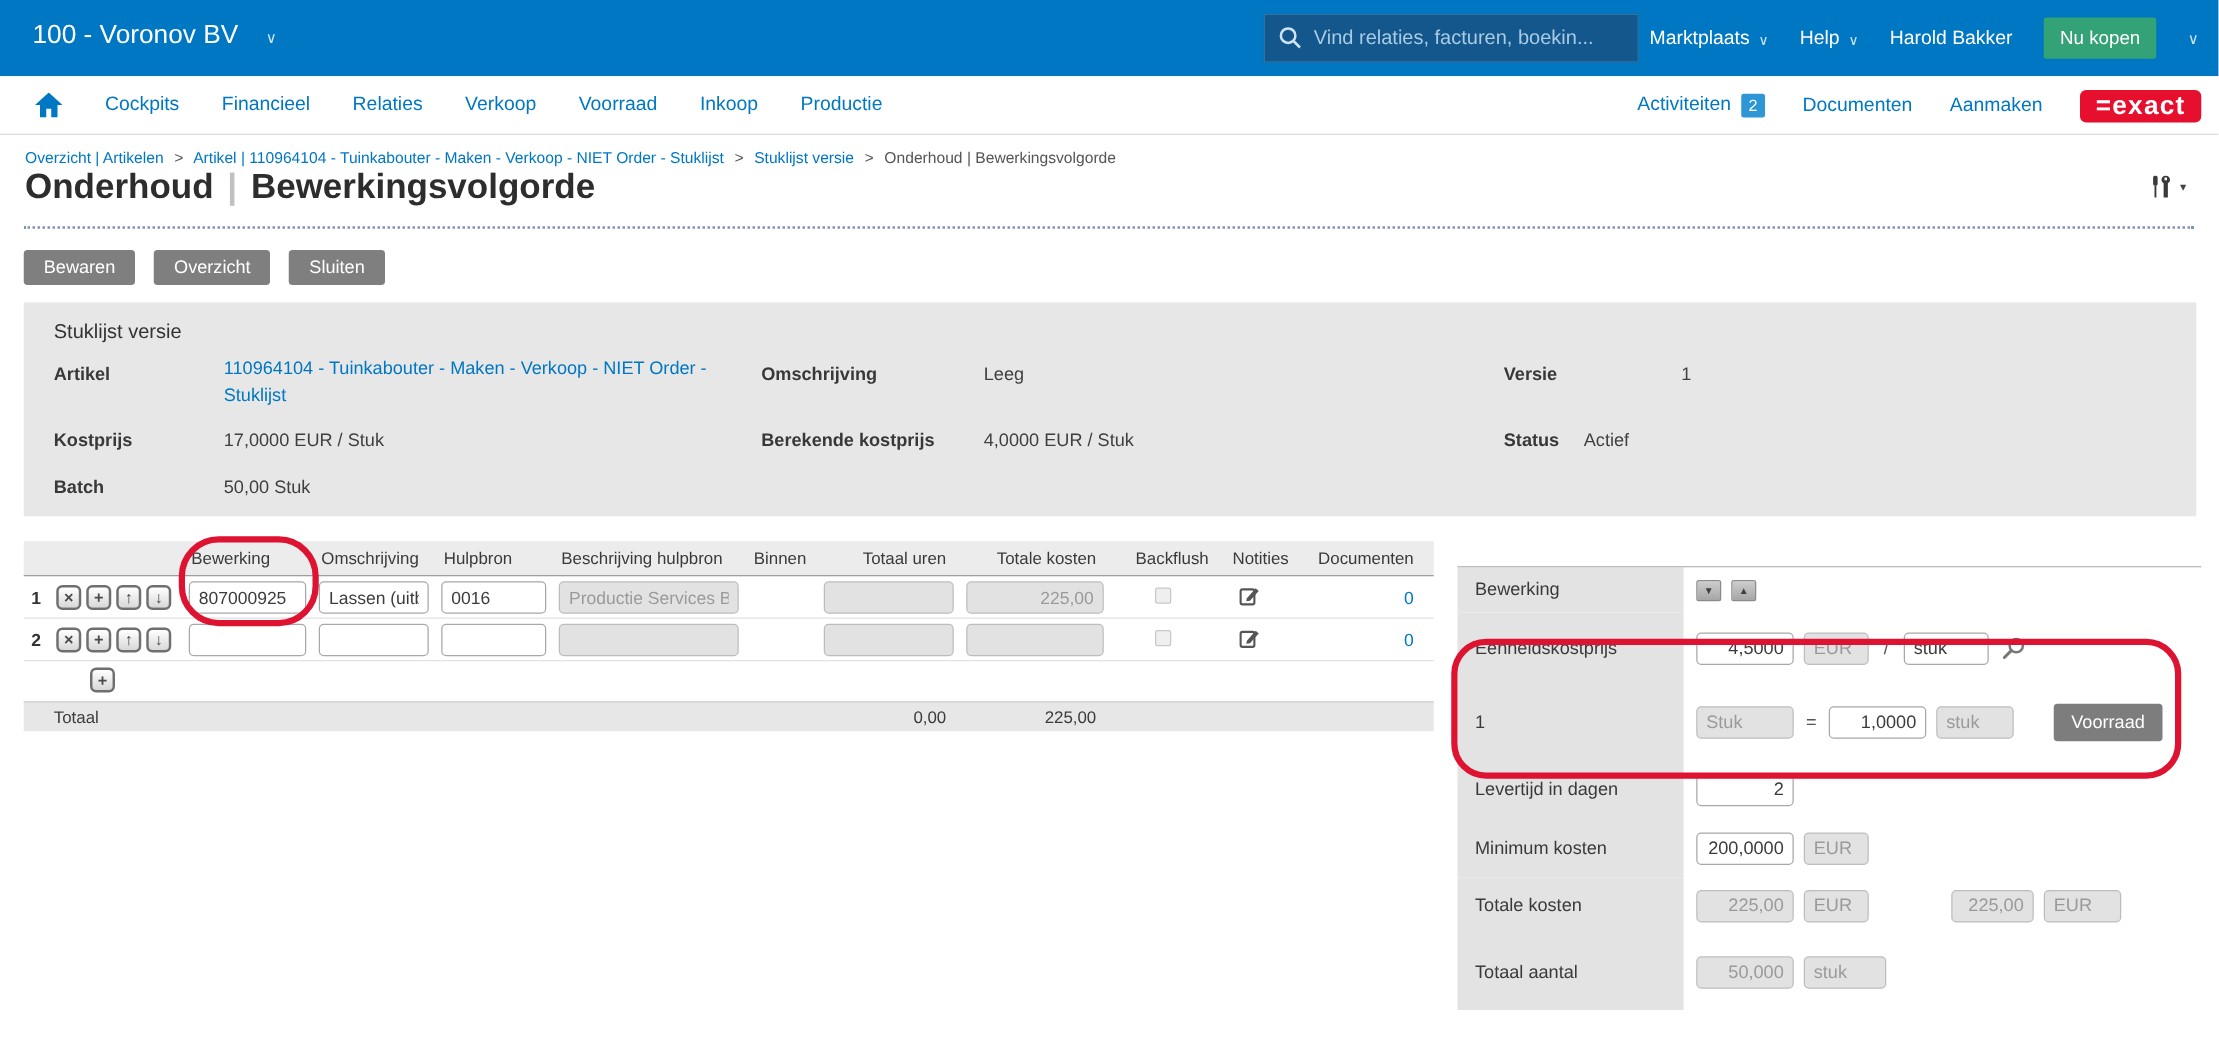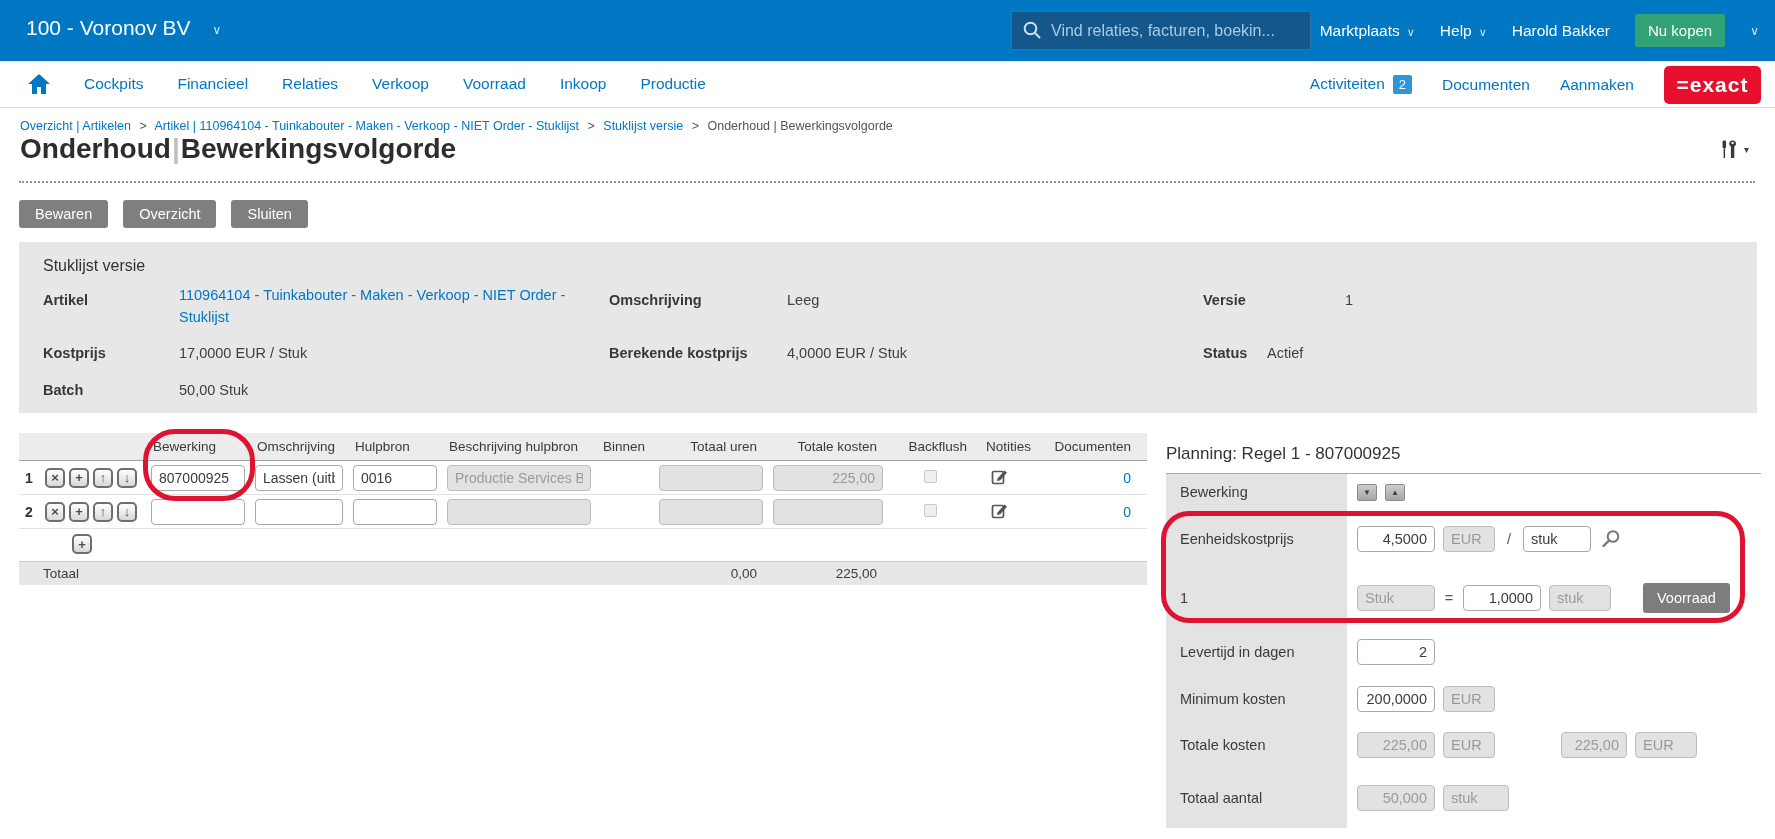--- a/index.html
+++ b/index.html
@@ -20,27 +20,27 @@
   .buybtn { background:var(--c-buy,#33a276); color:#fff; font-size:15px; padding:8px 13px; border-radius:2px; border:none; cursor:pointer; font-family:inherit;}
   .farchev { font-size:12px; color:#cfe6f5; cursor:pointer;}
 
   
   .navbar { position:relative; height:47px; background:#fff; border-bottom:1px solid #dcdcdc; display:flex; align-items:center; }
   .homeicon { margin-left:28px; cursor:pointer; display:flex; }
   .navlink { margin-left:34px; color:var(--c-link,#0077c2); font-size:15.5px; text-decoration:none; cursor:pointer; }
   .navright { position:absolute; right:14px; top:0; height:47px; display:flex; align-items:center; gap:30px; }
   .navitem { color:var(--c-link,#0077c2); font-size:15.5px; cursor:pointer; display:flex; gap:8px;}
   .badge { background:var(--c-badge,#2e96d4); color:#fff; font-size:13px; padding:2px 6px; border-radius:2px; }
-  .logo { width:97px; height:38px; background:var(--c-logo,#e60f2e); border-radius:5px; color:#fff; display:flex; align-items:center; justify-content:center; font-size:21px; font-weight:bold; letter-spacing:1px; }
+  .logo { width:97px; height:26px; background:var(--c-logo,#e60f2e); border-radius:5px; color:#fff; display:flex; align-items:center; justify-content:center; font-size:21px; font-weight:bold; letter-spacing:1px; }
 
   
   .breadcrumb { position:absolute; left:20px; top:119px; font-size:12.5px; color:#555; }
   .breadcrumb a { color:var(--c-link,#0077c2); text-decoration:none; cursor:pointer; }
   .breadcrumb .sep { margin:0 5px; color:#555; }
-  .pagetitle { position:absolute; left:20px; top:133px; font-size:28px; font-weight:bold; color:#2d2d2d; display:flex; gap:1px; }
+  .pagetitle { position:absolute; left:20px; top:133px; font-size:28px; font-weight:bold; color:#2d2d2d; display:flex; gap:11px; }
   .pagetitle .pipe { color:#c0c0c0; }
   .titletools { position:absolute; right:26px; top:140px; display:flex; align-items:center; gap:7px; cursor:pointer; }
   .titletools .dcaret { font-size:10px; color:#444; }
   .dotline { position:absolute; left:19px; right:20px; top:181px; border-top:2px dotted #7f93b2; }
 
   
   .actions { position:absolute; left:19px; top:200px; display:flex; gap:15px; }
   .gbtn { background:#7f7f7f; color:#fff; font-size:14.5px; padding:6px 16px; border-radius:3px; border:none; cursor:pointer; font-family:inherit;}
 
   
@@ -290,21 +290,20 @@
         <div></div>
       <div class="tval">0,00</div>
       <div class="tval">225,00</div>
       <div></div>
         <div></div>
         <div></div>
     </div>
   </div>
 
   <div class="plan">
-    <div class="ptitle">Planning: Regel 1 - 807000925</div>
     <div class="pdiv"></div>
 
     <div class="prow h36">
       <div class="plab">Bewerking</div>
       <div class="pctl">
         <button class="arrbtn">
             <span>▼</span>
           </button>
         <button class="arrbtn">
             <span>▲</span>

